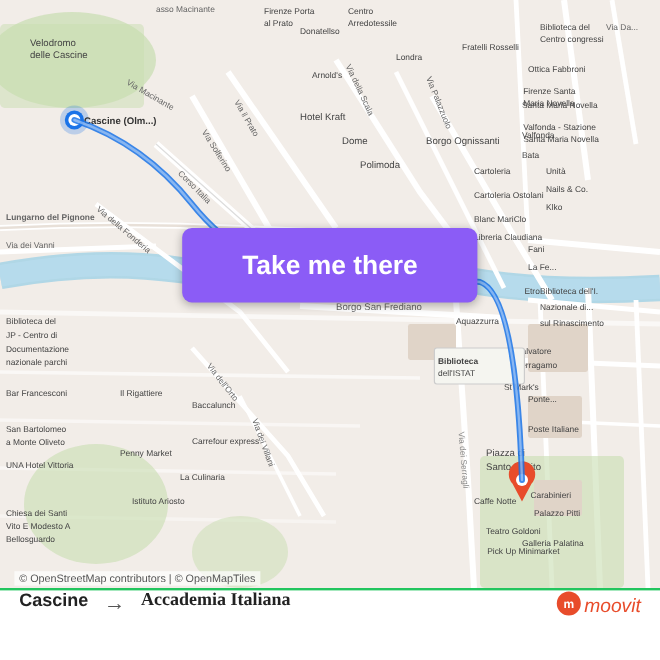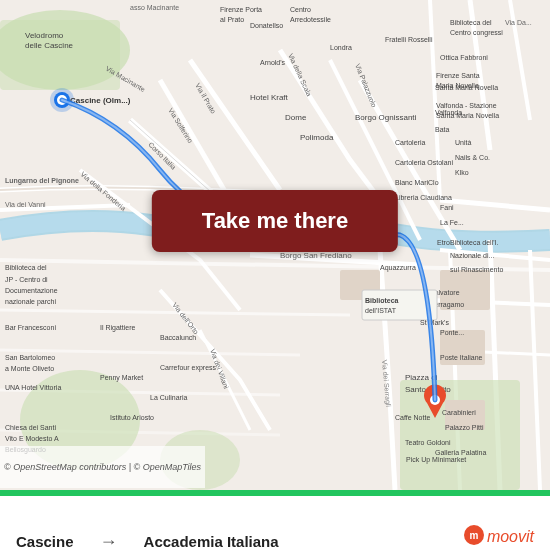--- a/index.html
+++ b/index.html
@@ -25,74 +25,74 @@
       top: 0; left: 0;
       width: 100%; height: 100%;
     }
 
     
     #take-me-there-btn {
       position: absolute;
       left: 50%;
       top: 45%;
       transform: translate(-50%, -50%);
-      background-color: #7f1d1d;
+      background-color: #8b5cf6;
       color: white;
       font-size: 22px;
       font-weight: bold;
       padding: 18px 50px;
       border: none;
       border-radius: 8px;
       cursor: pointer;
       white-space: nowrap;
       z-index: 10;
       box-shadow: 0 2px 8px rgba(0,0,0,0.3);
     }
 
     
     #attribution {
       position: absolute;
       bottom: 2px;
-      left: 0;
+      left: 12px;
       font-size: 9px;
       color: #555;
       background: rgba(255,255,255,0.7);
-      padding: 16px 4px;
+      padding: 1px 4px;
       z-index: 5;
-      font-style: italic;
     }
 
     
     #bottom-bar {
       width: 550px;
       height: 60px;
       background: white;
       display: flex;
-      align-items: flex-end;
+      align-items: flex-start;
       padding: 0 16px;
-      border-top: 6px solid #22c55e;
-      gap: 16px;
+      border-top: 2px solid #22c55e;
+      gap: 3px;
     }
 
     #from-label {
       font-size: 15px;
       font-weight: 600;
       color: #222;
     }
 
     #arrow-icon {
       font-size: 18px;
       color: #555;
       margin: 0 10px;
     }
 
     #to-label {
       font-size: 15px;
       font-weight: 600;
       color: #222;
+      font-family: Liberation Serif, serif;
     }
 
     
     #moovit-logo {
       margin-left: auto;
       display: flex;
       align-items: center;
       gap: 2px;
     }
 

